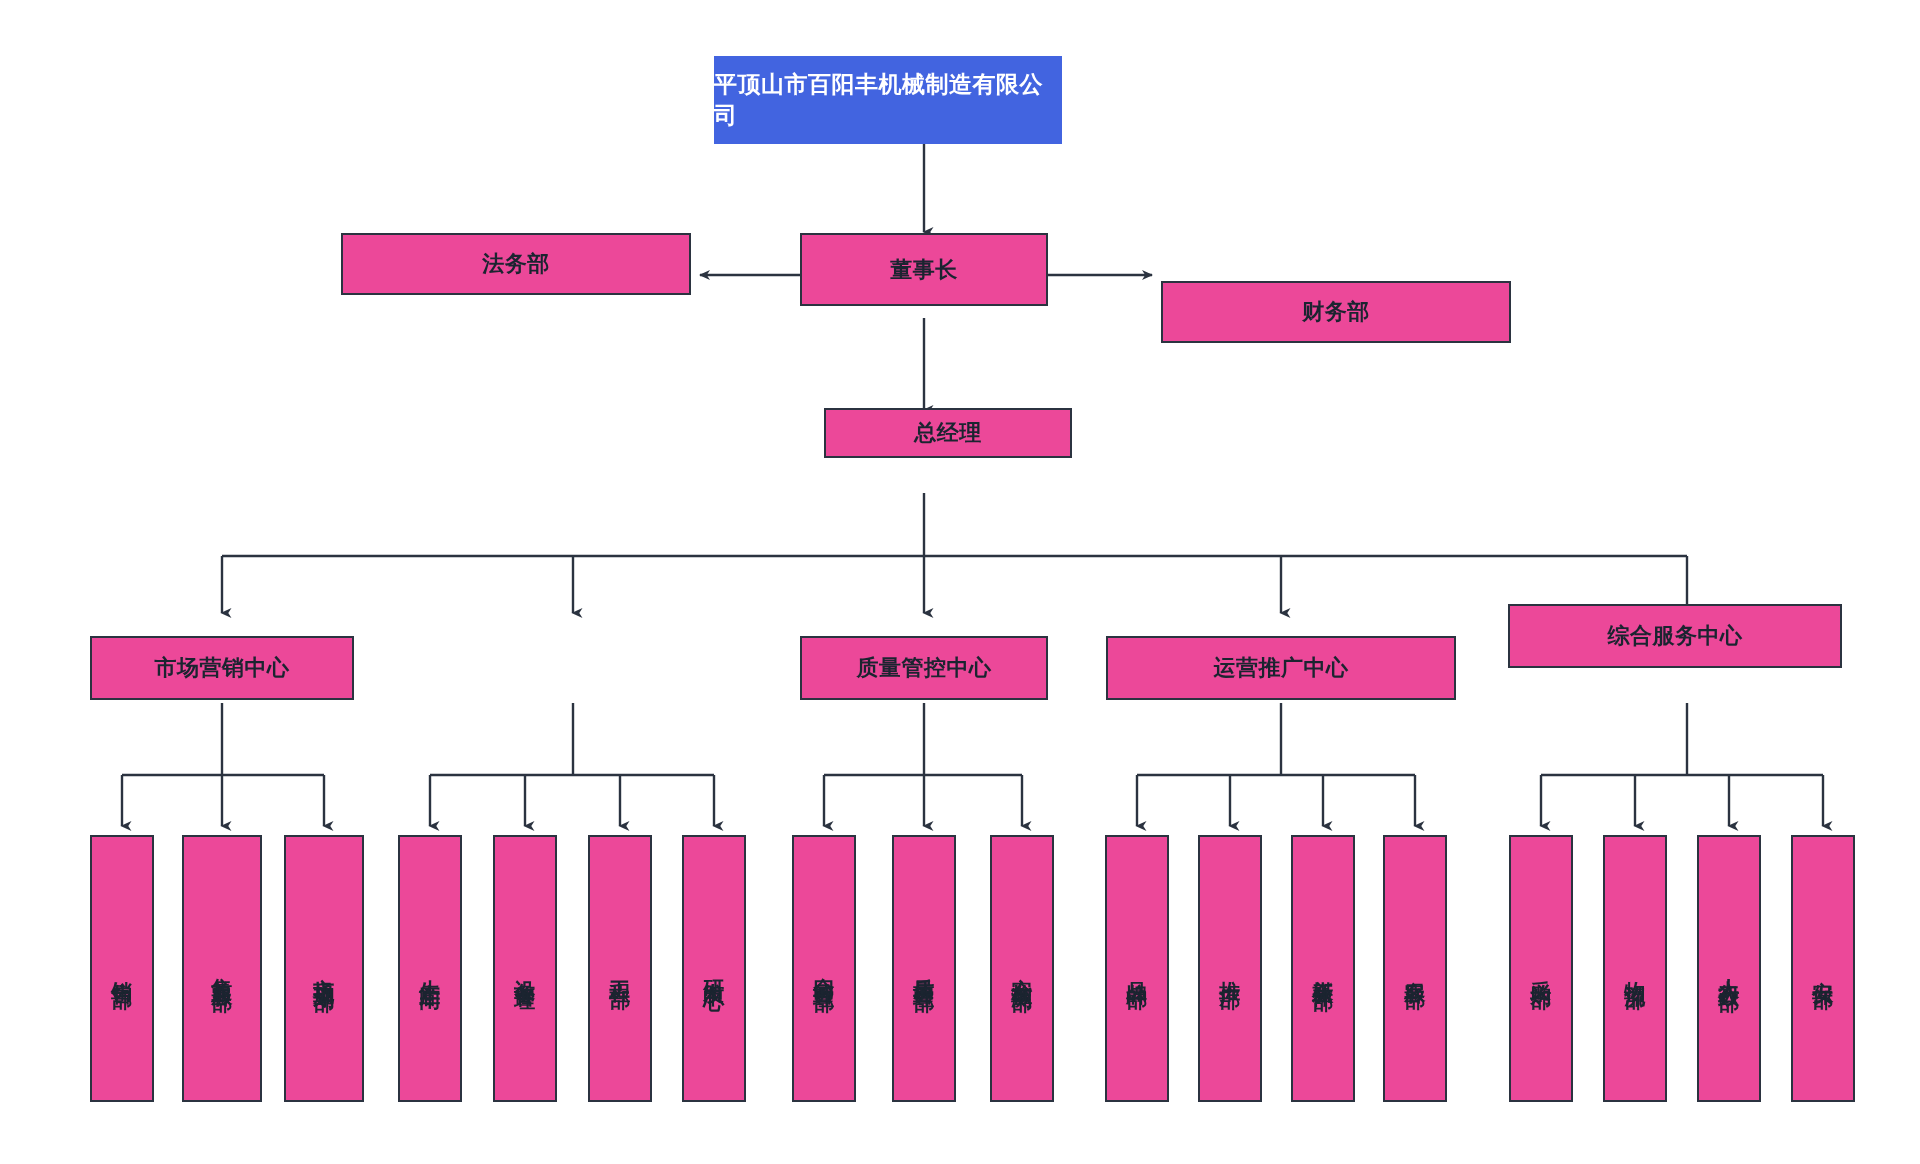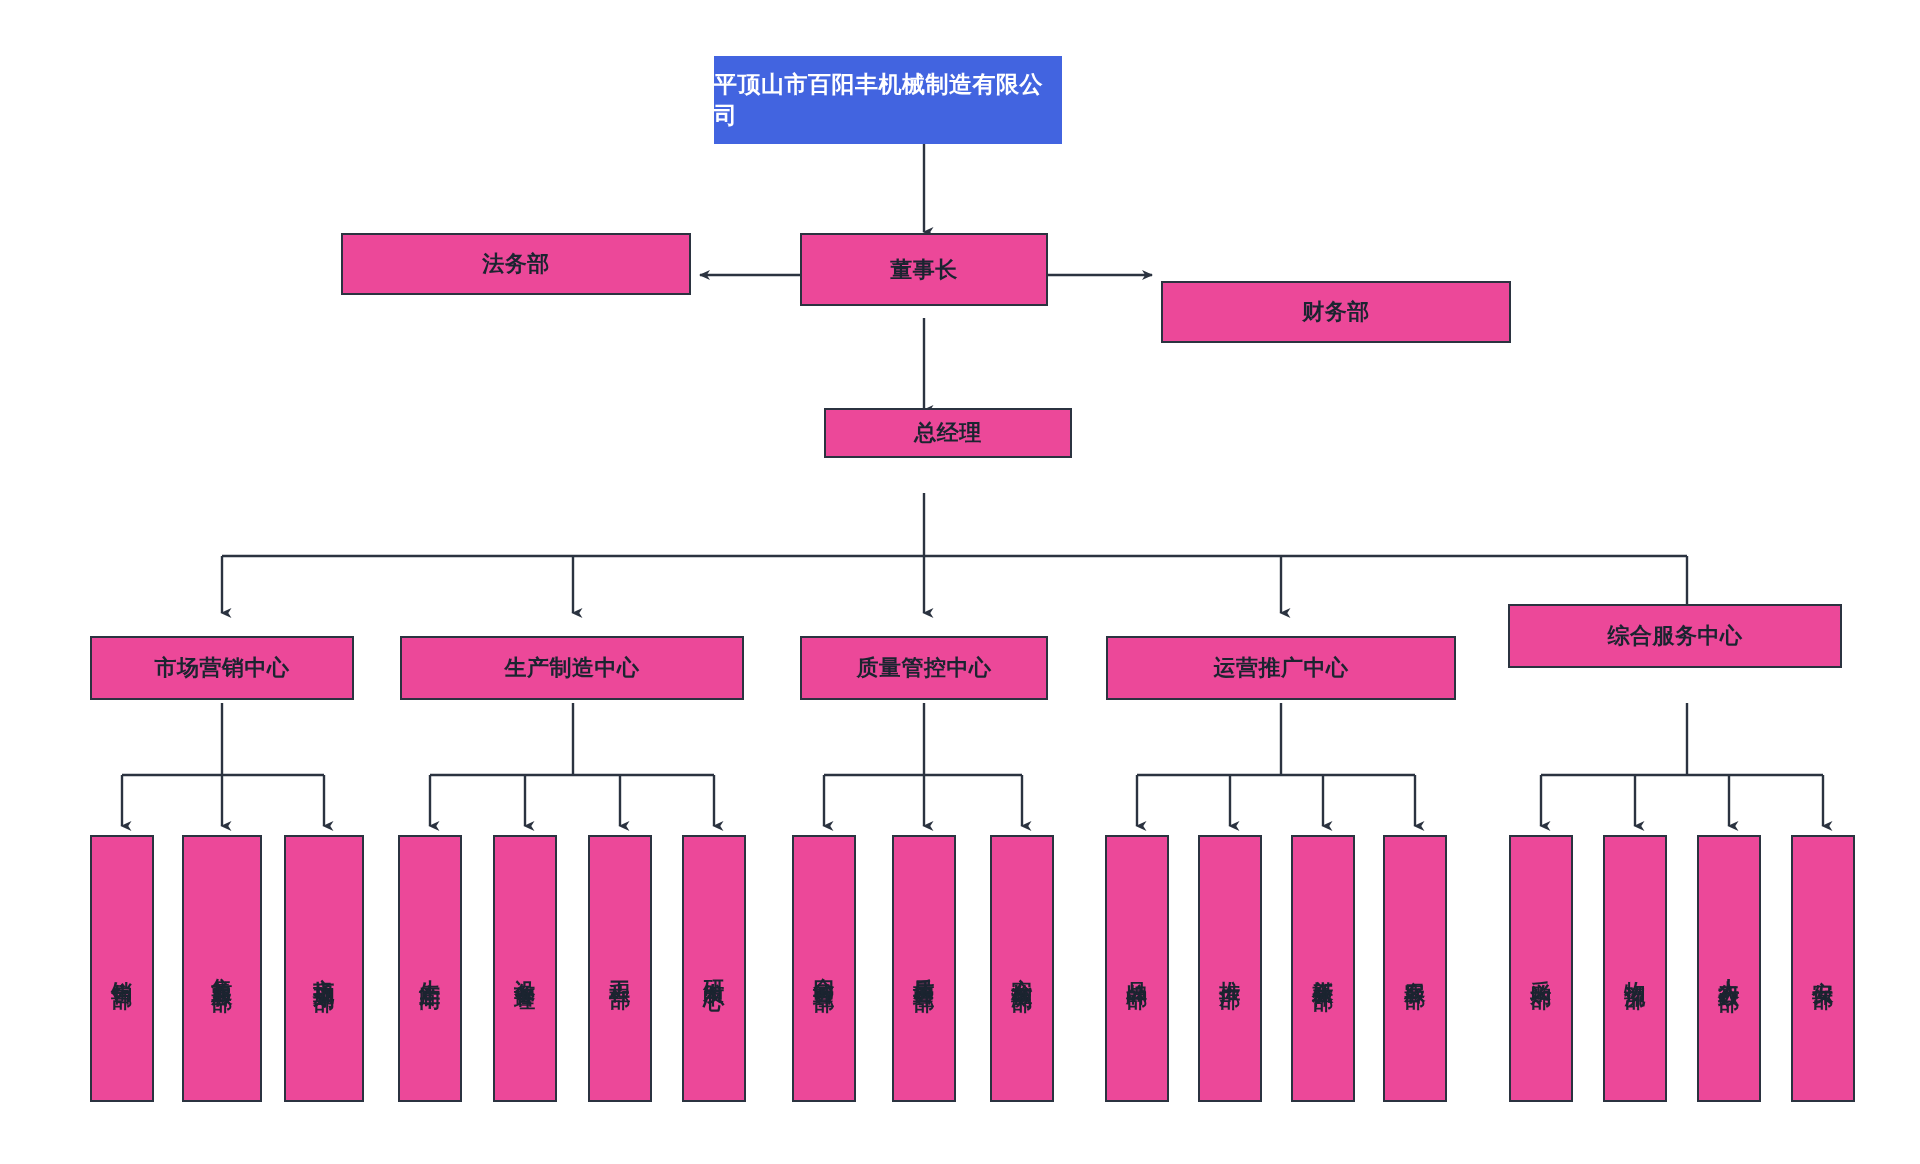--- a/index.html
+++ b/index.html
@@ -145,23 +145,20 @@
     <span class="label">财务部</span>
   </div>
 
   <div class="node level2" style="left:800px; top:408px; width:248px; height:50px;margin-left:24px;">
     <span class="label">总经理</span>
   </div>
 
   <div class="node center" style="left:90px; top:636px; width:264px; height:64px;">
     <span class="label">市场营销中心</span>
   </div>
-  <div class="node center" style="left:400px; top:636px; width:344px; height:64px;">
-    <span class="label">生产制造中心</span>
-  </div>
   <div class="node center" style="left:800px; top:636px; width:248px; height:64px;text-align:right;">
     <span class="label">质量管控中心</span>
   </div>
   <div class="node center" style="left:1106px; top:636px; width:350px; height:64px;">
     <span class="label">运营推广中心</span>
   </div>
   <div class="node center" style="left:1508px; top:604px; width:334px; height:64px;">
     <span class="label">综合服务中心</span>
   </div>
 

